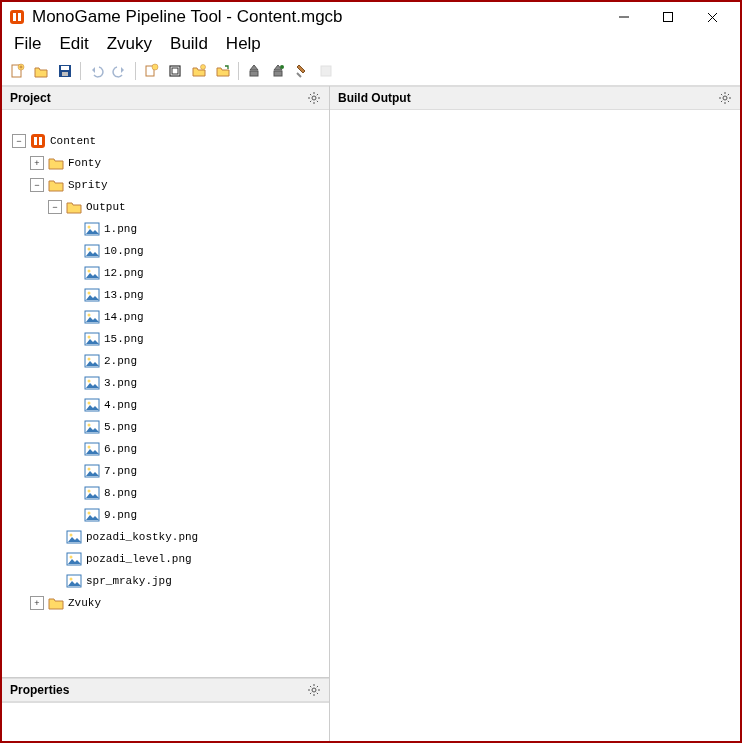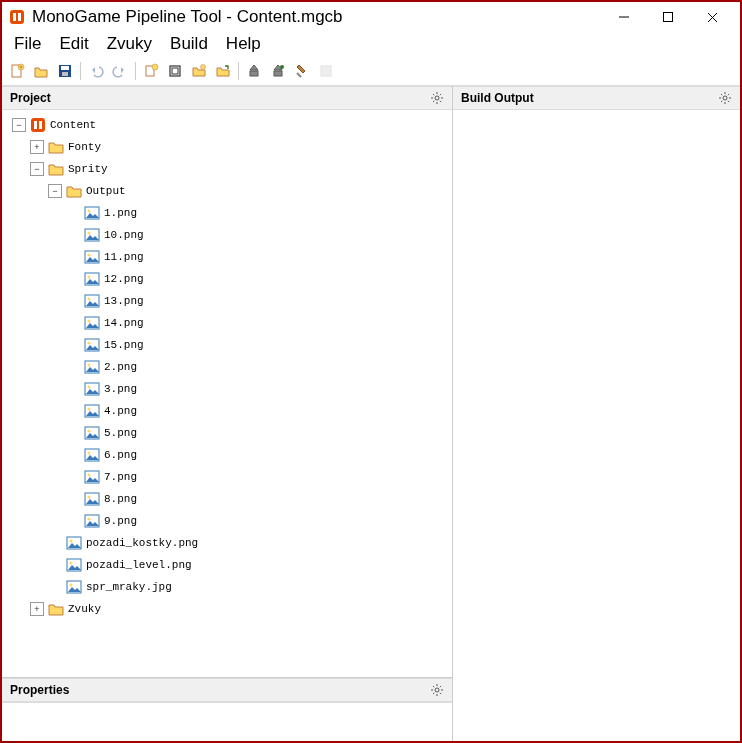--- a/index.html
+++ b/index.html
@@ -82,24 +82,25 @@
       height: 18px;
       background: #ccc;
       margin: 0 2px;
     }
     .content {
       flex: 1;
       display: flex;
       min-height: 0;
     }
     .left-col {
-      width: 451px;
+      width: 328px;
       display: flex;
       flex-direction: column;
       border-right: 1px solid #ccc;
+      gap: 16px;
     }
     .right-col {
       flex: 1;
       display: flex;
       flex-direction: column;
     }
     .panel-header {
       height: 24px;
       background: #f0f0f0;
       border-top: 1px solid #ddd;
@@ -399,32 +400,20 @@
         <div class="tree-row">
             <span class="indent" style="width:64px"></span>
             <span class="expander empty"></span>
             <span class="node-icon">
               <svg width="16" height="16">
                 <rect x="1" y="2" width="14" height="12" fill="#fff" stroke="#3a7ab8"></rect>
                 <circle cx="5" cy="6" r="1.5" fill="#ffd966"></circle>
                 <path d="M2 13 l4 -5 l3 3 l2 -2 l4 4 z" fill="#3a7ab8"></path>
               </svg>
             </span>
-            <span class="node-label">11.png</span>
-          </div>
-        <div class="tree-row">
-            <span class="indent" style="width:64px"></span>
-            <span class="expander empty"></span>
-            <span class="node-icon">
-              <svg width="16" height="16">
-                <rect x="1" y="2" width="14" height="12" fill="#fff" stroke="#3a7ab8"></rect>
-                <circle cx="5" cy="6" r="1.5" fill="#ffd966"></circle>
-                <path d="M2 13 l4 -5 l3 3 l2 -2 l4 4 z" fill="#3a7ab8"></path>
-              </svg>
-            </span>
             <span class="node-label">12.png</span>
           </div>
         <div class="tree-row">
             <span class="indent" style="width:64px"></span>
             <span class="expander empty"></span>
             <span class="node-icon">
               <svg width="16" height="16">
                 <rect x="1" y="2" width="14" height="12" fill="#fff" stroke="#3a7ab8"></rect>
                 <circle cx="5" cy="6" r="1.5" fill="#ffd966"></circle>
                 <path d="M2 13 l4 -5 l3 3 l2 -2 l4 4 z" fill="#3a7ab8"></path>

